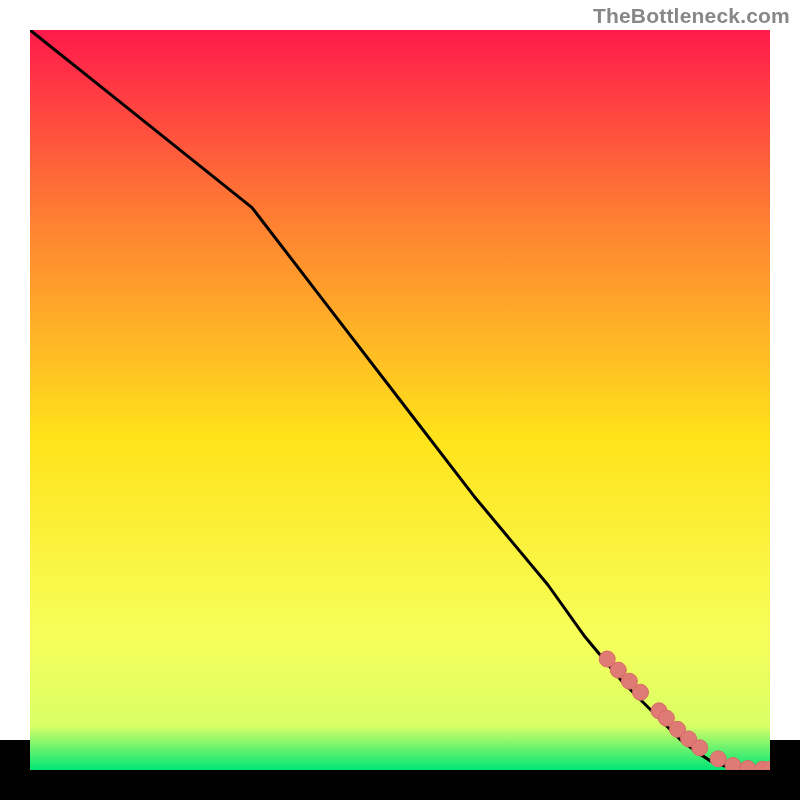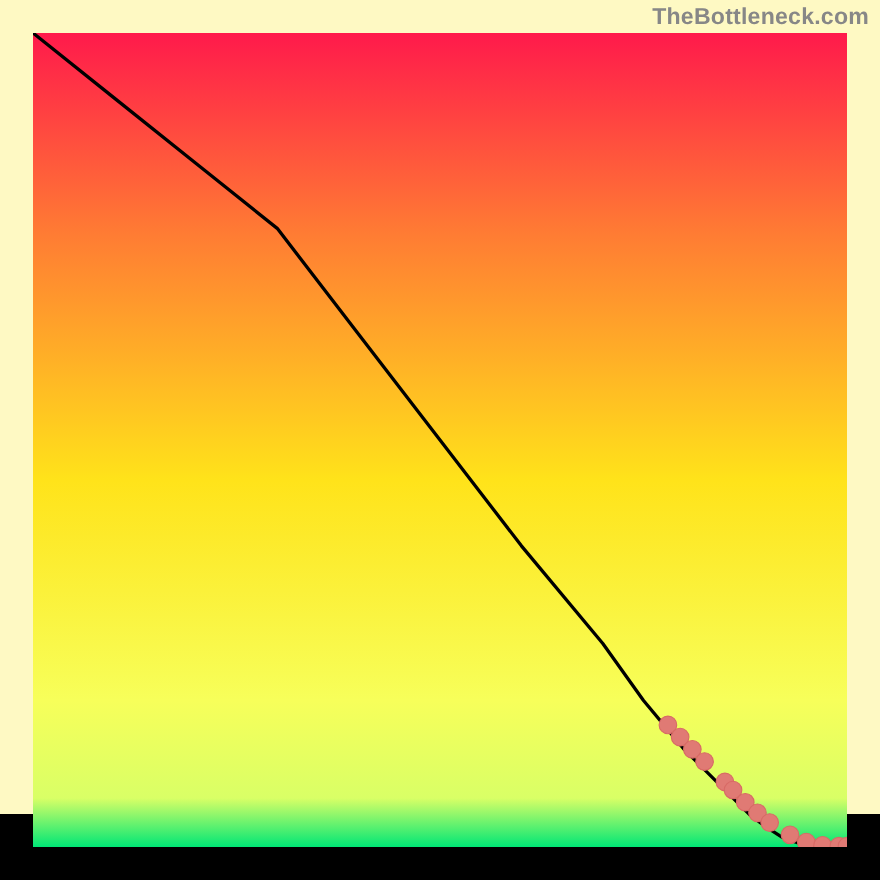--- a/index.html
+++ b/index.html
@@ -8,21 +8,21 @@
     width: 800px;
     height: 800px;
     background: #000;
     font-family: Arial, Helvetica, sans-serif;
     overflow: hidden;
   }
   .frame {
     position: relative;
     width: 800px;
     height: 740px;
-    background: #fef9c3;
+    background: #ffffff;
   }
   .watermark {
     position: absolute;
     top: 4px;
     right: 10px;
     font-size: 21px;
     font-weight: bold;
     color: #878787;
     letter-spacing: 0.2px;
     z-index: 1;

